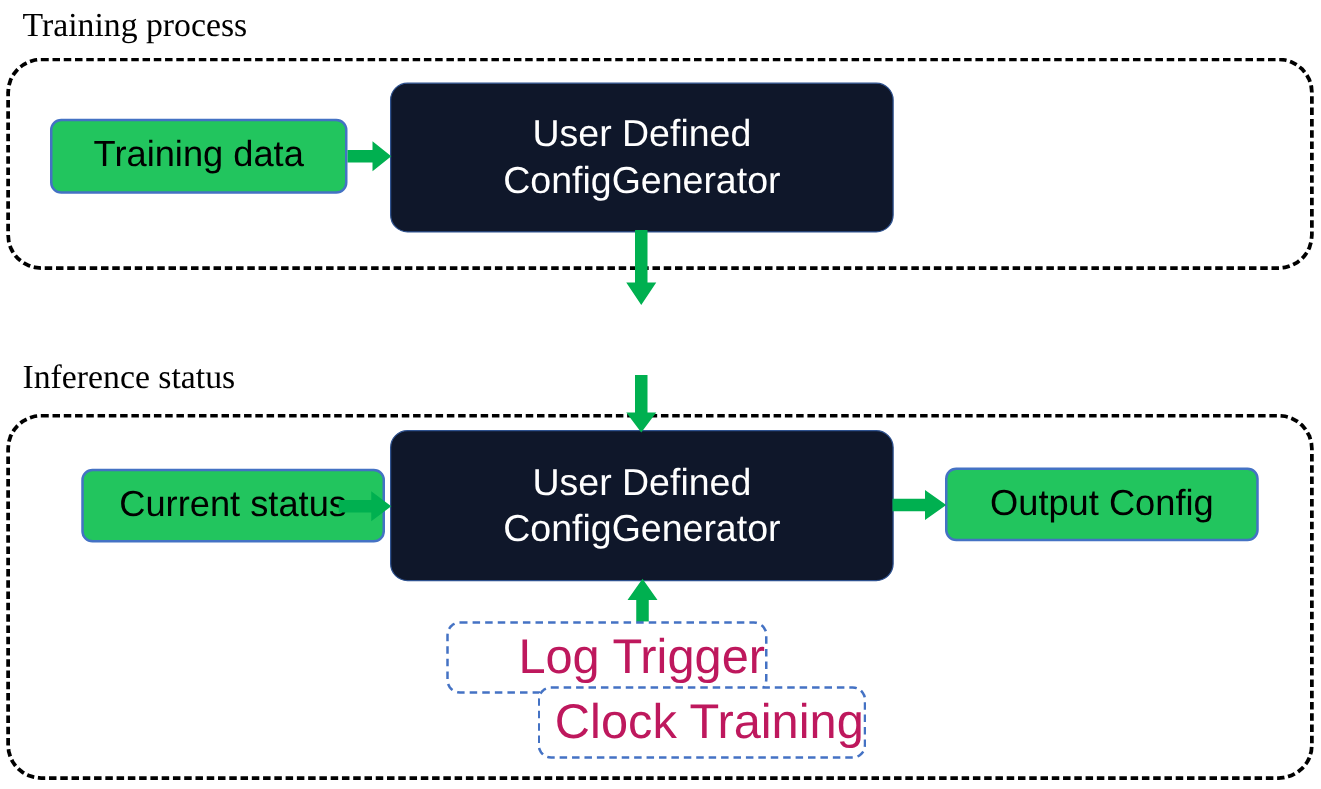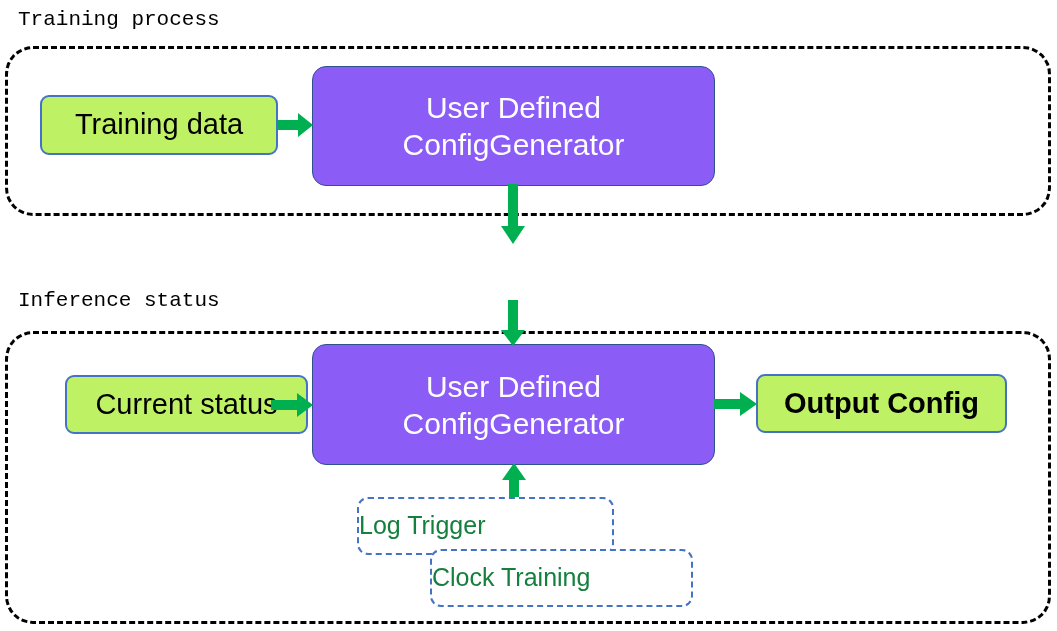--- a/index.html
+++ b/index.html
@@ -16,25 +16,25 @@
     position: relative;
     width: 1057px;
     height: 631px;
     background: #ffffff;
     overflow: hidden;
   }
 
   
   .section-caption {
     position: absolute;
-    font-size: 21px;
+    font-size: 27px;
     line-height: 32px;
     color: #000000;
     white-space: nowrap;
-    font-family: Liberation Mono, monospace;
+    font-family: Liberation Serif, serif;
   }
   #caption-training { left: 18px; top: 4px; }
   #caption-inference { left: 18px; top: 285px; }
 
   
   .process-container {
     position: absolute;
     border: 3px dashed #000000;
     border-radius: 28px;
     background: transparent;
@@ -52,40 +52,40 @@
     width: 1046px;
     height: 293px;
   }
 
   
   .io-box {
     position: absolute;
     box-sizing: border-box;
     border: 2px solid #4472C4;
     border-radius: 9px;
-    background: #bef264;
+    background: #22c55e;
     display: flex;
     align-items: center;
     justify-content: center;
     color: #000000;
     font-size: 29px;
     line-height: 1.1;
     white-space: nowrap;
     font-family: "Liberation Sans", sans-serif;
   }
   #box-training-data  { left: 40px;  top: 95px;  width: 238px; height: 60px; }
   #box-checkpoint     { left: 394px; top: 243px; width: 238px; height: 59px; }
   #box-current-status { left: 28px;  top: 375px; width: 243px; height: 59px; margin-left: 37px; }
-  #box-output-config  { left: 756px; top: 374px; width: 251px; height: 59px; font-weight: bold; }
+  #box-output-config  { left: 756px; top: 374px; width: 251px; height: 59px; }
 
   
   .proc-box {
     position: absolute;
     box-sizing: border-box;
-    background: #8b5cf6;
+    background: #0f172a;
     border: 1px solid #2F528F;
     border-radius: 14px;
     display: flex;
     flex-direction: column;
     align-items: center;
     justify-content: center;
     color: #ffffff;
     font-size: 30px;
     line-height: 37px;
     text-align: center;
@@ -96,23 +96,23 @@
 
   
   .trigger-box {
     position: absolute;
     box-sizing: border-box;
     border: 2px dashed #4472C4;
     border-radius: 11px;
     background: #ffffff;
     display: flex;
     align-items: center;
-    justify-content: flex-start;
-    color: #15803d;
-    font-size: 25px;
+    justify-content: flex-end;
+    color: #be185d;
+    font-size: 39px;
     line-height: 1.1;
     white-space: nowrap;
     font-family: "Liberation Sans", sans-serif;
   }
   #box-log-trigger   { left: 357px; top: 497px; width: 257px; height: 58px; z-index: 3; }
   #box-clock-trigger { left: 430px; top: 549px; width: 263px; height: 58px; z-index: 4; }
 
   
   .arrow {
     position: absolute;

